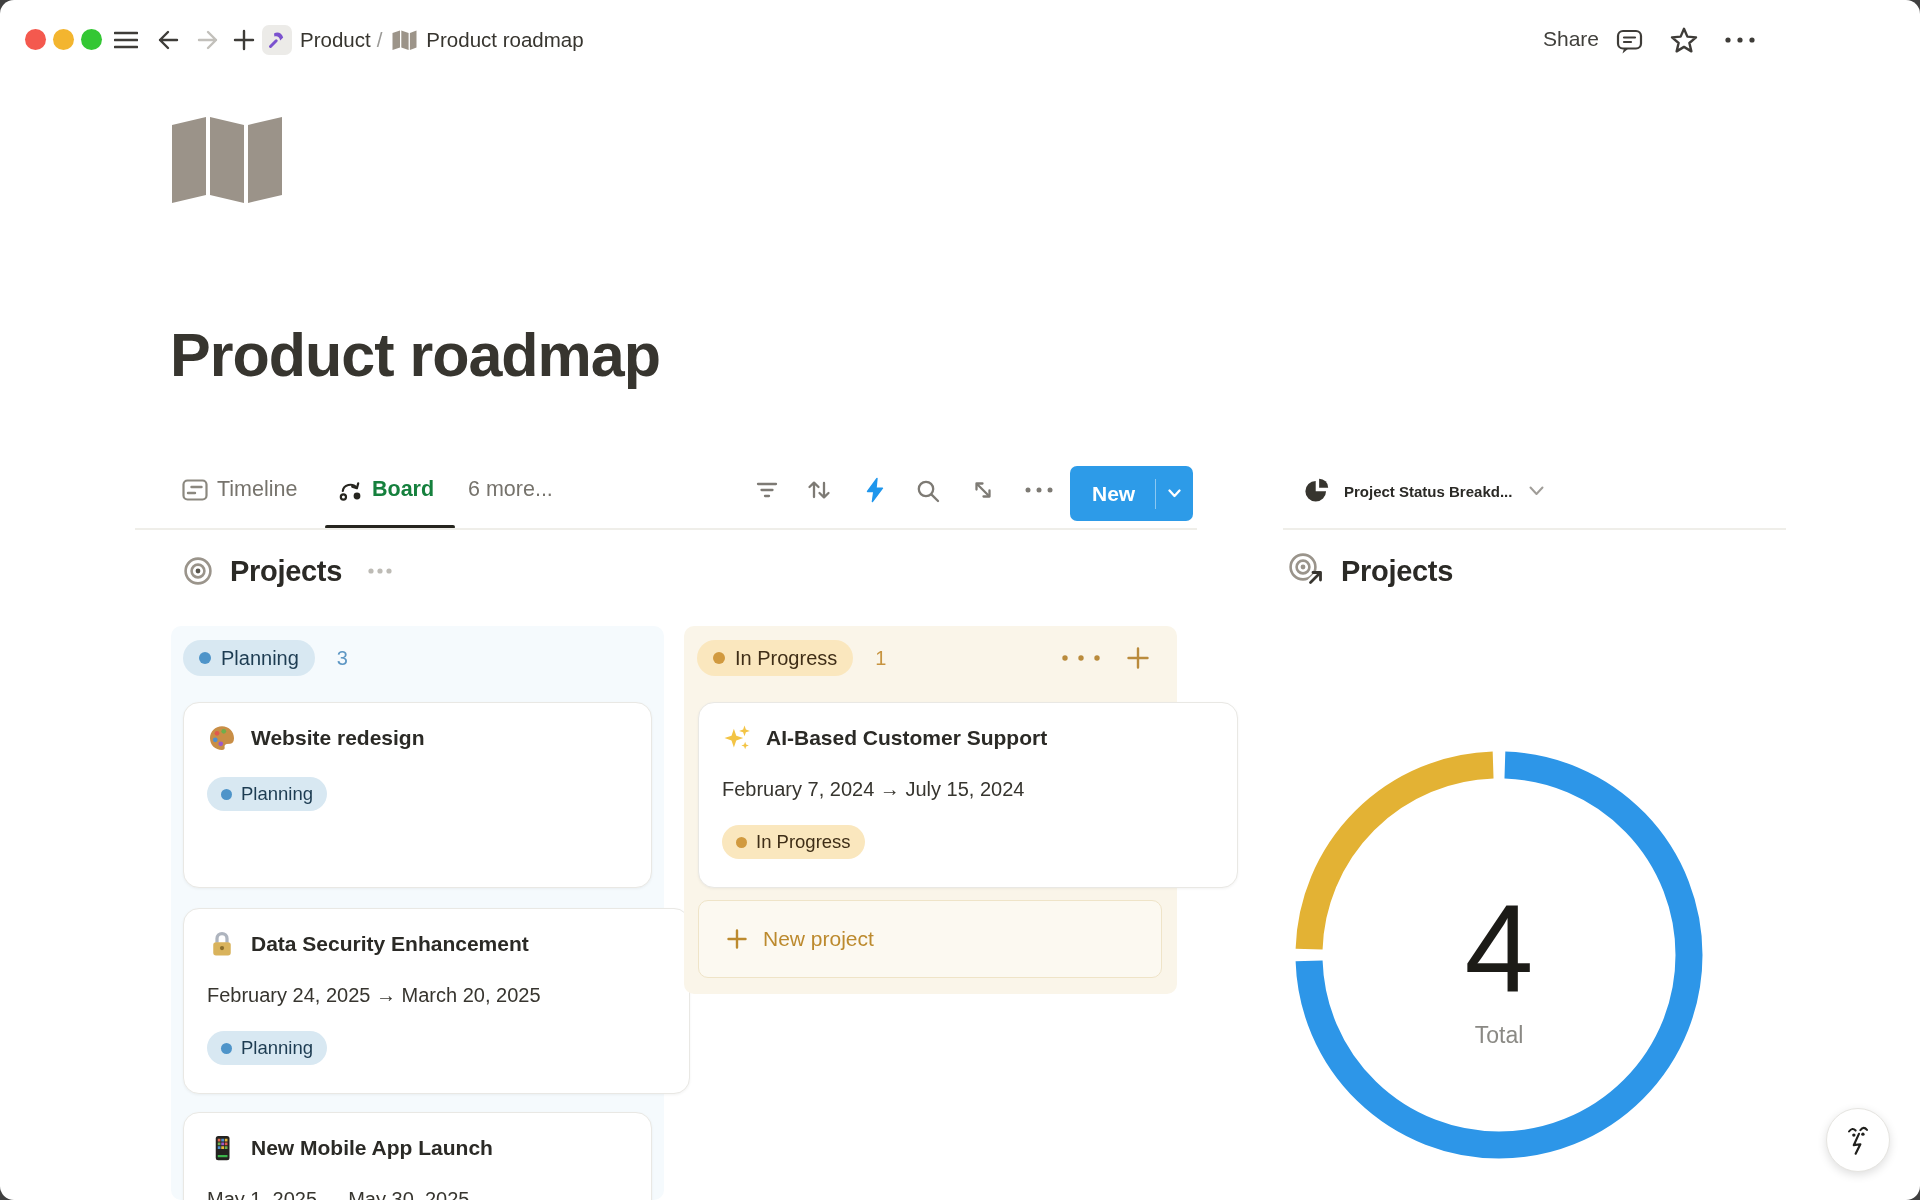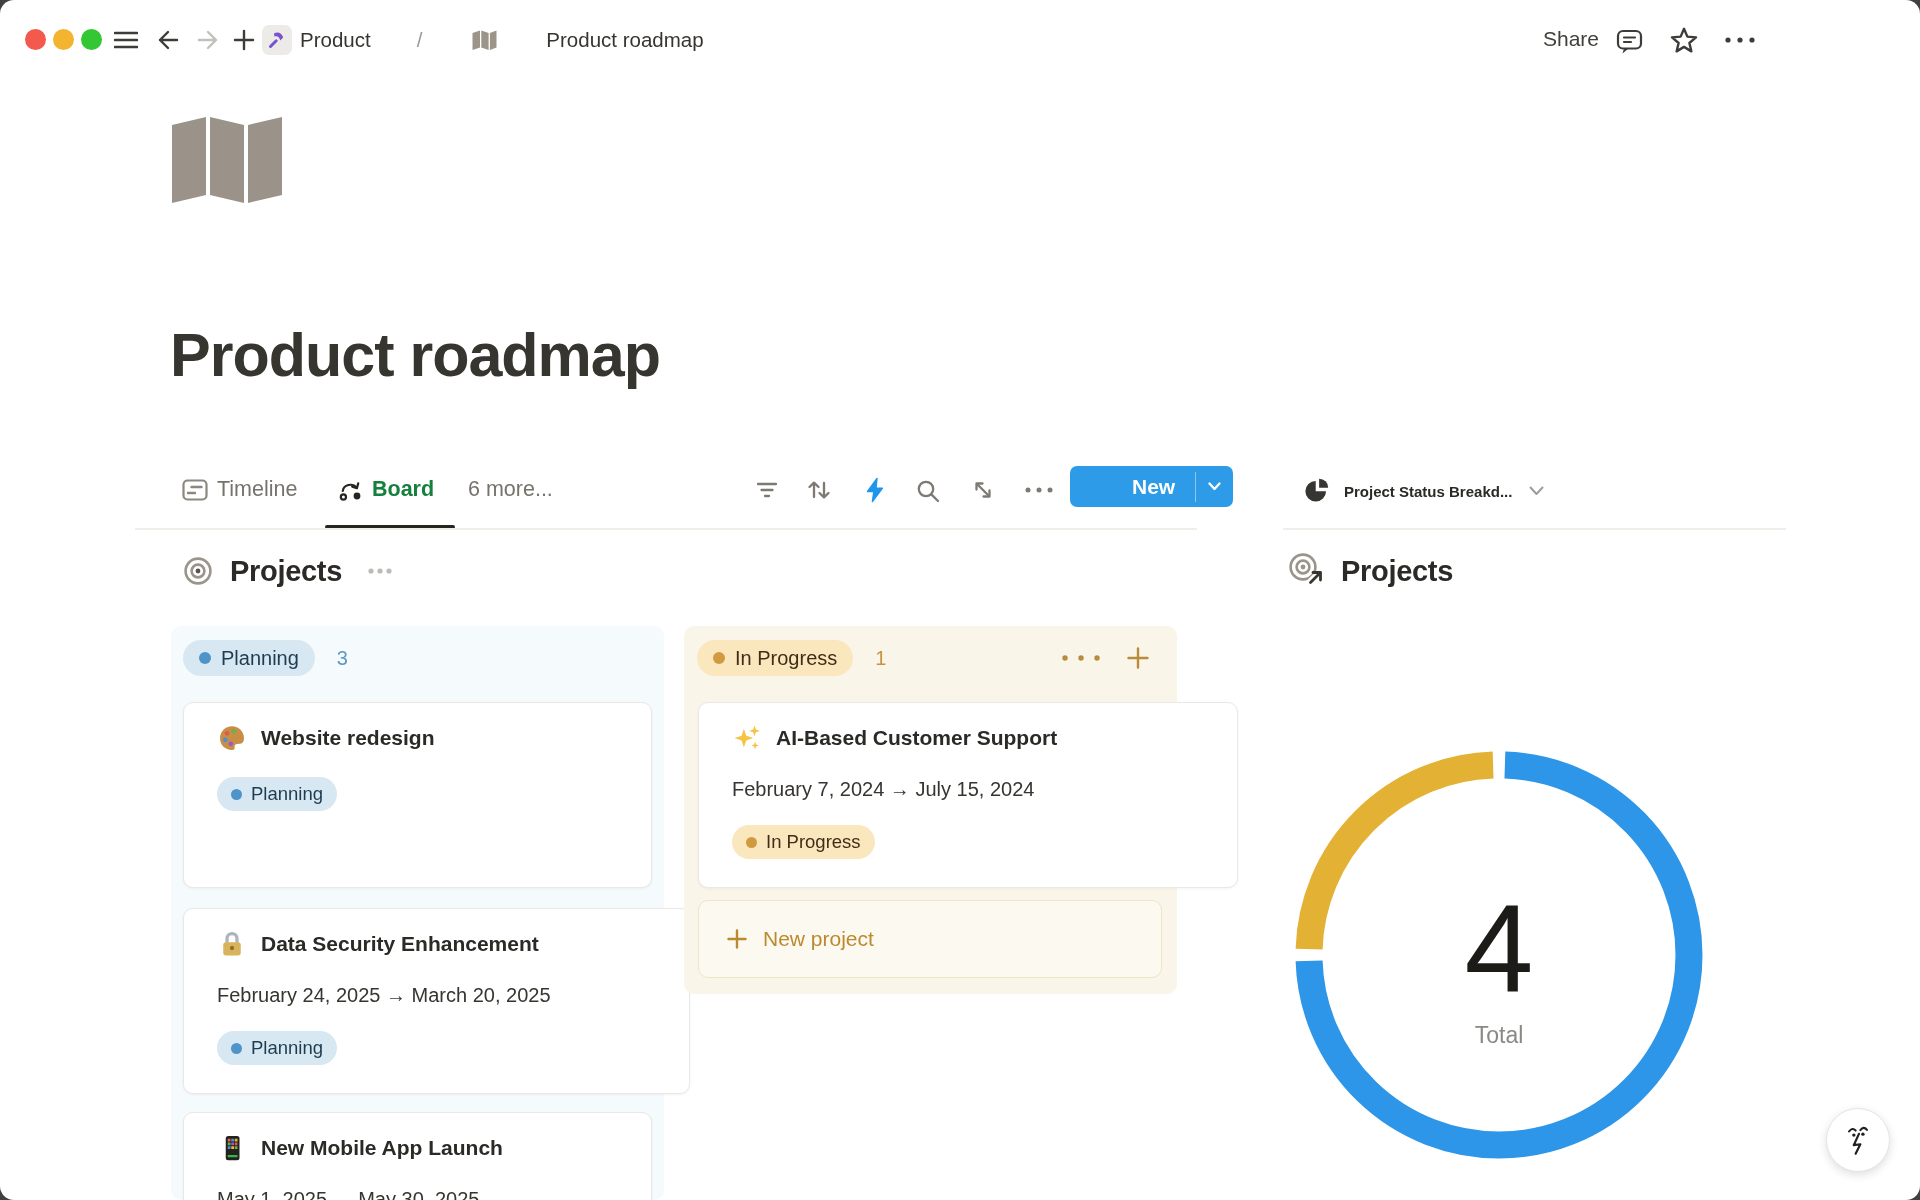--- a/index.html
+++ b/index.html
@@ -1,20 +1,20 @@
 <!DOCTYPE html>
 <html><head>
 <meta charset="utf-8">
 <style>
   html,body{margin:0;padding:0}
   body{width:1920px;height:1200px;background:#404040;overflow:hidden;
        font-family:"Liberation Sans","DejaVu Sans",sans-serif;color:#37352F;}
   .window{position:absolute;inset:0;background:#ffffff;border-radius:14px;overflow:hidden;}
   .abs{position:absolute;}
-  .row{display:flex;align-items:center;gap:40px;}
+  .row{display:flex;align-items:center;}
   .ic{display:flex;align-items:center;justify-content:center;}
   
   .tl{position:absolute;top:29px;width:21px;height:21px;border-radius:50%;}
   .crumb{font-size:20.5px;color:#37352F;}
   .crumb-sep{color:#9B9A97;margin:0 6px;font-size:20.5px;}
   .topbtn{color:#41403C;font-size:21px;}
   
   .page-title{font-size:61px;font-weight:700;letter-spacing:-1px;color:#37352F;}
   
   .tab{display:flex;align-items:center;gap:9px;font-size:21.5px;}
@@ -33,22 +33,22 @@
   .col-yellow{background:#FAF5E9;}
   .pill{display:inline-flex;align-items:center;height:36px;border-radius:18px;padding:0 16px;gap:10px;font-size:20px;font-weight:500;}
   .pill-blue{background:#D8E8F2;color:#1D3C52;}
   .pill-yellow{background:#FAE7BE;color:#3F2E17;}
   .dot{width:12px;height:12px;border-radius:50%;}
   .dot-blue{background:#4E94C9;}
   .dot-yellow{background:#D19A3F;}
   .count{font-size:20px;}
   .count-blue{color:#5E97C4;}
   .count-yellow{color:#C79440;}
-  .card{position:absolute;background:#fff;border:1px solid #E9E8E4;border-radius:10px;
-        box-shadow:0 1px 3px rgba(15,15,15,.05);padding:20px 33px;box-sizing:border-box;}
+  .card{position:absolute;background:#fff;border:1px solid #E9E8E4;border-radius:16px;
+        box-shadow:0 1px 3px rgba(15,15,15,.05);padding:20px 23px;box-sizing:border-box;}
   .card-title-row{display:flex;align-items:center;gap:14px;}
   .card-title{font-size:21px;font-weight:600;color:#2B2A26;}
   .card-date{font-size:20px;color:#37352F;margin-top:25px;}
   .badge{display:inline-flex;align-items:center;height:34px;border-radius:17px;padding:0 14px;gap:9px;
          font-size:18.5px;font-weight:500;margin-top:24px;}
   .badge .bdot{width:11px;height:11px;border-radius:50%;}
   .newproj{position:absolute;background:#FCF9F1;border:1px solid #EFE4C8;border-radius:10px;
            display:flex;align-items:center;box-sizing:border-box;color:#BC8A2E;font-size:21px;font-weight:500;}
   
   .view-title{font-size:15px;font-weight:600;color:#2B2A26;}
@@ -190,21 +190,21 @@
     </svg>
   </div>
   <div class="abs ic" style="left:1022px;top:484px;width:34px;height:12px;">
     <svg width="30" height="8" viewBox="0 0 30 8">
         <circle cx="4" cy="4" r="2.5" fill="#7D7A74"></circle>
         <circle cx="15" cy="4" r="2.5" fill="#7D7A74"></circle>
         <circle cx="26" cy="4" r="2.5" fill="#7D7A74"></circle>
       </svg>
   </div>
 
-  <div class="newbtn" style="left:1070px;top:466px;height:41px;padding-left:40px;">
+  <div class="newbtn" style="left:1070px;top:466px;height:55px;">
     <span class="lbl">New</span>
     <span class="sep"></span>
     <span class="ic" style="width:37px;height:48px;">
       <svg width="13" height="9" viewBox="0 0 13 9">
           <path d="M1.5 1.5 L6.5 7 L11.5 1.5" stroke="#fff" stroke-width="2.3" fill="none" stroke-linecap="round" stroke-linejoin="round"></path>
         </svg>
     </span>
   </div>
 
   <div class="divider" style="left:135px;top:528px;width:1062px;"></div>

